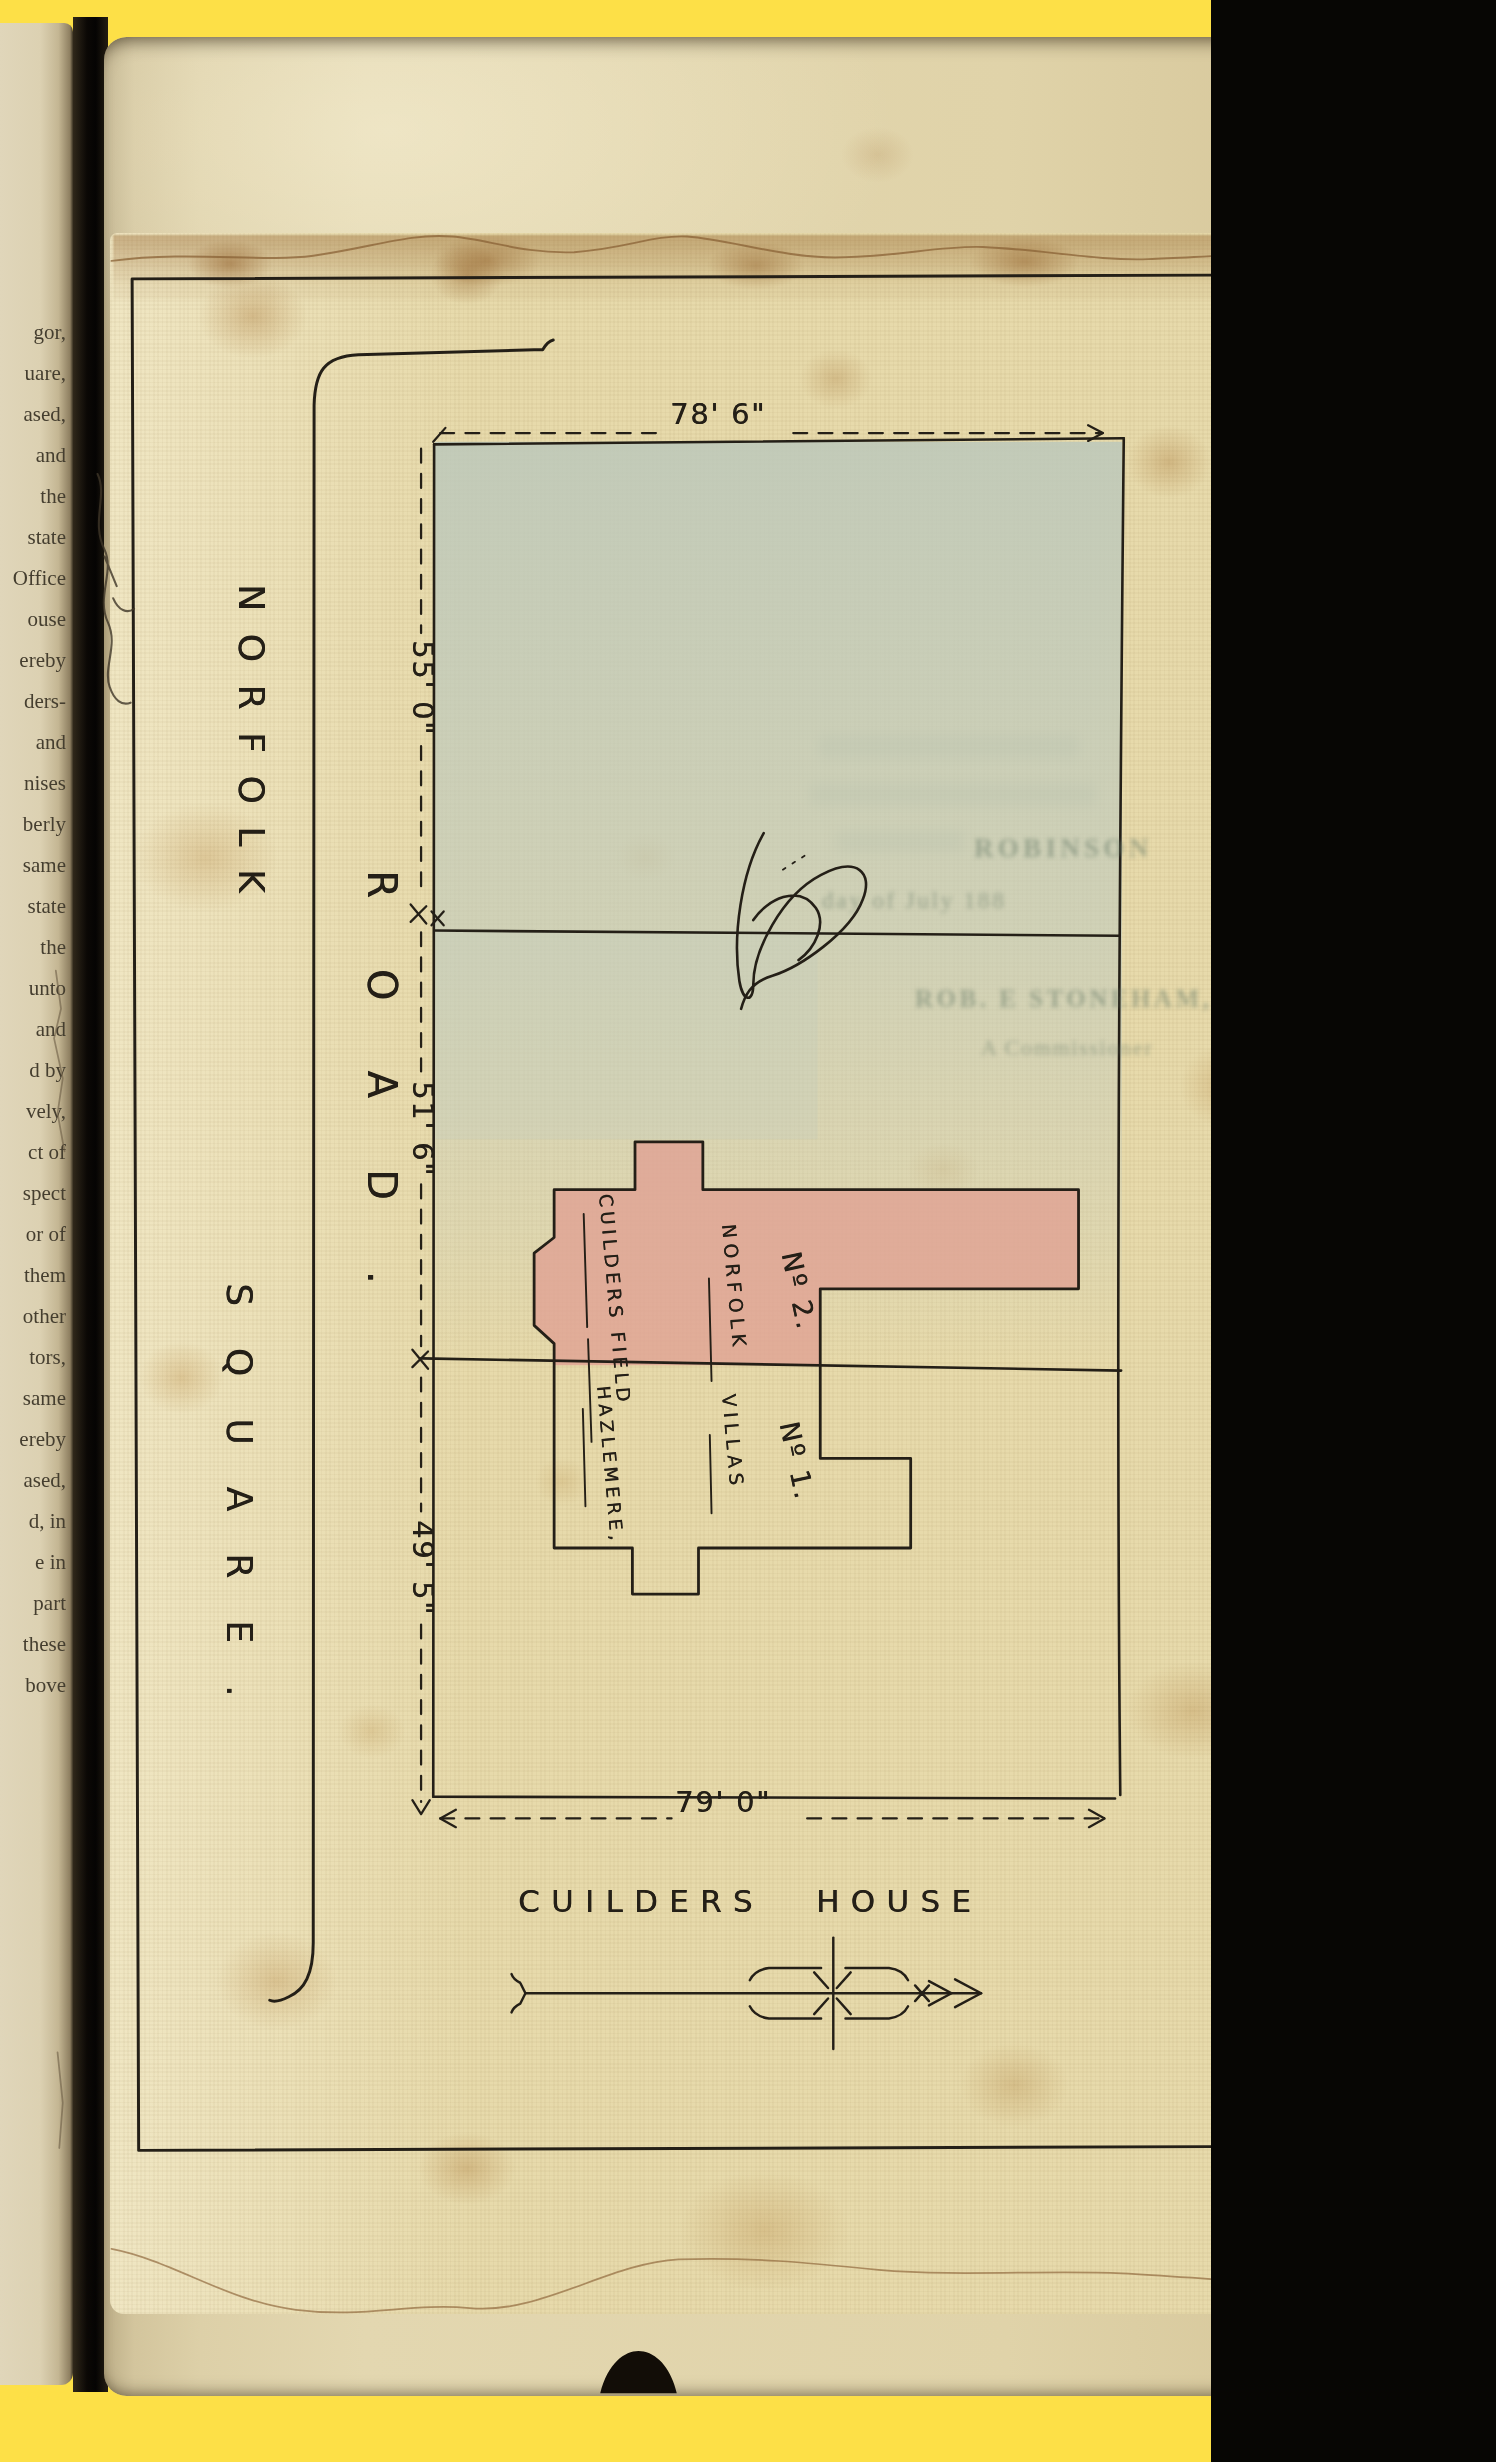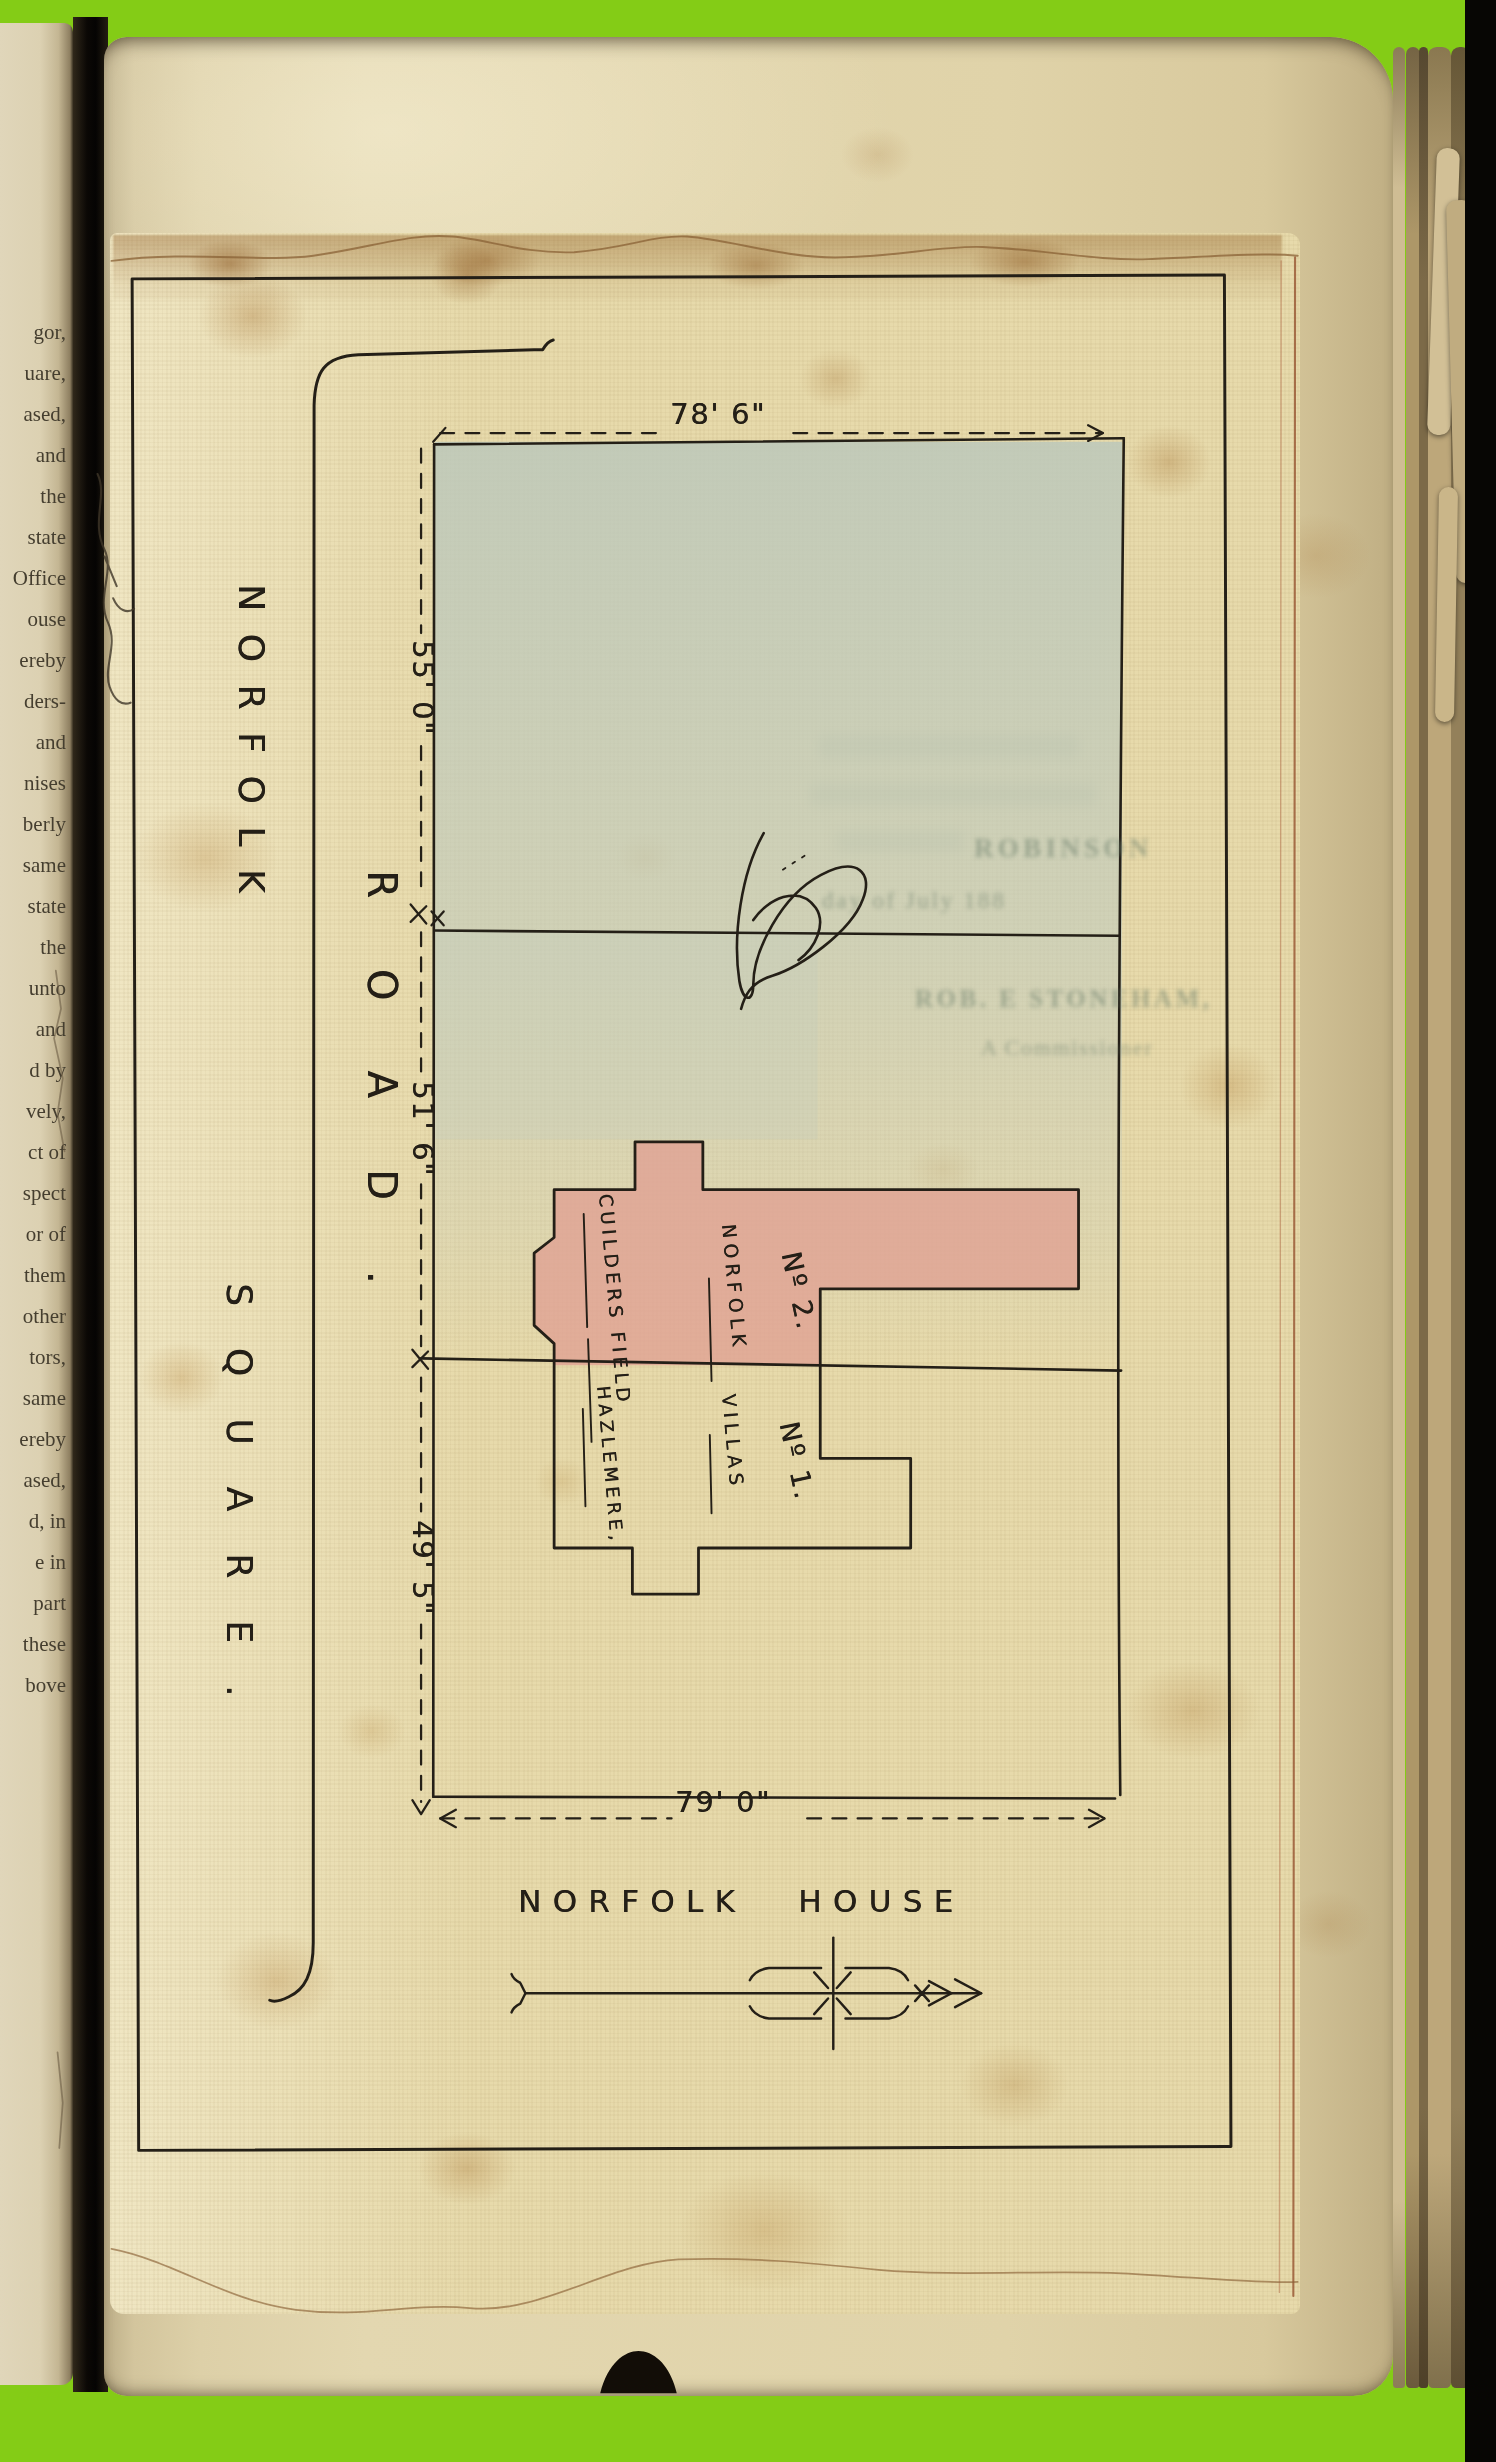--- a/index.html
+++ b/index.html
@@ -1,16 +1,16 @@
 <!DOCTYPE html>
 <html style="font-size:14px"><head>
 <meta charset="utf-8">
 <style>
   html,body{margin:0;padding:0;background:#070604;}
-  #stage{position:relative;width:1465px;height:2462px;background:#84cc16;overflow:hidden;
+  #stage{position:relative;width:1211px;height:2462px;background:#fde047;overflow:hidden;
          font-family:"DejaVu Sans",sans-serif;}
   
   #sliver{position:absolute;left:0;top:22.6px;width:73px;height:2362px;
     background:linear-gradient(90deg,#e0d6ba 0,#dcd1b2 55%,#c4b693 80%,#8d7e60 96%,#3a3222 100%);
     border-radius:0 8.7px 12px 0;}
   #frags{position:absolute;left:0;top:289px;width:66px;text-align:right;
     font-family:"Liberation Serif",serif;font-size:21px;line-height:41px;color:#453e2f;}
   
   #gutter{position:absolute;left:73px;top:17.4px;width:35px;height:2375px;
     background:linear-gradient(90deg,#30281a 0,#0b0805 40%,#050403 65%,#241d12 100%);}
@@ -247,21 +247,21 @@
   <div class="vt dim" style="left:437px;top:1520px;">49' 5"</div>
   <div class="ht dim" style="left:675px;top:1788px;">79' 0"</div>
 
   <div class="vt" style="left:614px;top:1193px;font-size:18.7px;letter-spacing:4.3px;transform:rotate(85deg);">CUILDERS FIELD</div>
   <div class="vt" style="left:804px;top:1249px;font-size:27px;letter-spacing:2.6px;transform:rotate(78deg);">Nº 2.</div>
   <div class="vt" style="left:738px;top:1223px;font-size:19px;letter-spacing:5.2px;transform:rotate(85deg);">NORFOLK</div>
   <div class="vt" style="left:738px;top:1393px;font-size:19px;letter-spacing:5.2px;transform:rotate(85deg);">VILLAS</div>
   <div class="vt" style="left:802px;top:1419px;font-size:27px;letter-spacing:2.6px;transform:rotate(78deg);">Nº 1.</div>
   <div class="vt" style="left:612px;top:1385px;font-size:18px;letter-spacing:4.3px;transform:rotate(85deg);">HAZLEMERE,</div>
 
-  <div class="ht" style="left:518px;top:1886px;font-size:31px;letter-spacing:11.3px;word-spacing:31px;">NORFOLK HOUSE</div>
+  <div class="ht" style="left:518px;top:1886px;font-size:31px;letter-spacing:11.3px;word-spacing:31px;">CUILDERS HOUSE</div>
 
   <div class="ghost" style="left:974px;top:833px;font-size:27px;font-weight:bold;letter-spacing:4.3px;">ROBINSON</div>
   <div class="ghost" style="left:822px;top:887px;font-size:23.5px;letter-spacing:2.6px;">day of July 188</div>
   <div class="ghost" style="left:915px;top:985px;font-size:25px;font-weight:bold;letter-spacing:3.5px;">ROB. E STONEHAM,</div>
   <div class="ghost" style="left:981px;top:1035px;font-size:22px;letter-spacing:1.7px;">A Commissioner</div>
 
 </div>
 
 
 </body></html>

